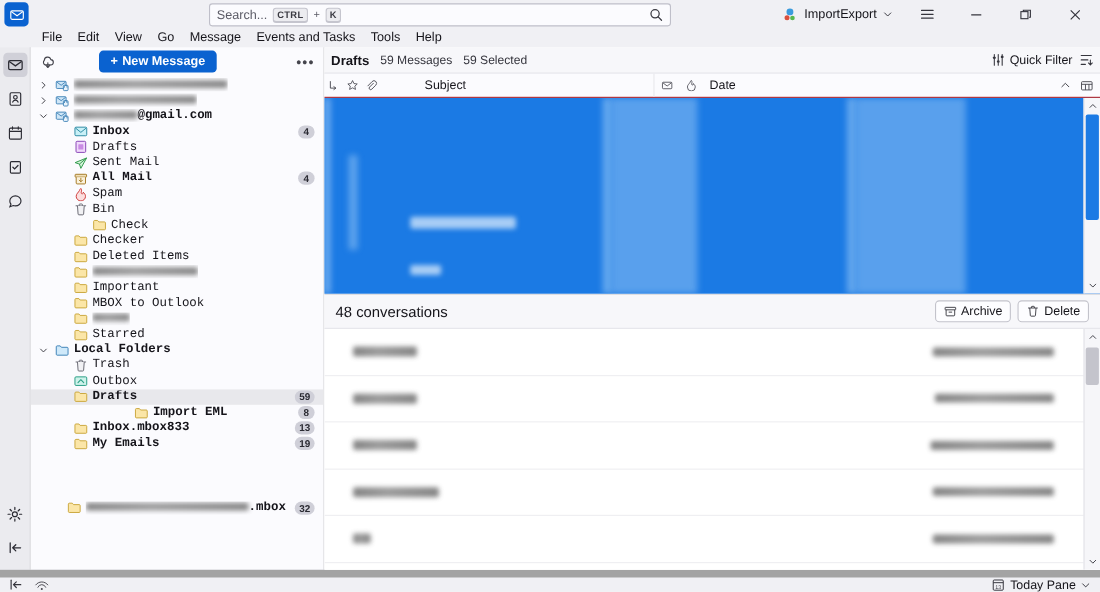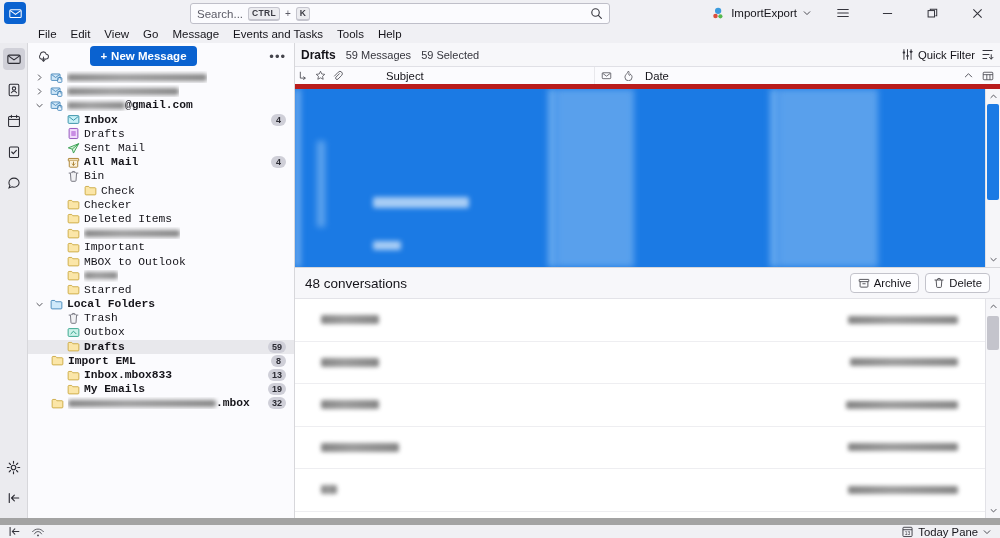--- a/index.html
+++ b/index.html
@@ -110,21 +110,21 @@
   .msg-header {
     height: 24px; flex: 0 0 24px; background: #f7f7fa; border-bottom: 1px solid #e0e0e6;
     display: flex; align-items: center; padding: 0 6px; gap: 10px;
   }
   .mh-title { font-size: 12px; font-weight: bold; }
   .mh-sub { font-size: 11px; color: #35353d; }
   .mh-right { margin-left: auto; display: flex; align-items: center; gap: 6px; }
   .qf { display: flex; align-items: center; gap: 4px; font-size: 11.3px; }
 
   .colhdr {
-    height: 22px; flex: 0 0 22px; background: #fbfbfe; border-bottom: 5px solid #b91c1c;
+    height: 22px; flex: 0 0 22px; background: #fbfbfe; border-bottom: 1px solid #b91c1c;
     display: flex; align-items: center; font-size: 11.3px; color: #15141a;
   }
   .ch { display: flex; align-items: center; height: 100%; padding: 0 6px; border-right: 1px solid #e8e8ec; }
   .ch.icononly { width: 17px; justify-content: center; padding: 0; border-right: none; }
 
   .threadpane { flex: 0 0 178px; position: relative; background: #1b7ae4; overflow: hidden; }
   .tp-inner { position: absolute; inset: 0; }
   .tp-band { position: absolute; background: #3d93ee; filter: blur(3px); }
   .tp-text { position: absolute; background: #a8cdf5; filter: blur(2.5px); border-radius: 2px; }
 
@@ -396,20 +396,29 @@
                 <path d="M8 7.4v4M6.2 9.6L8 11.4l1.8-1.8" fill="none" stroke="#a67c29" stroke-width="1.1" stroke-linecap="round"></path>
               </svg>
             </span>
             <span class="rlabel bold">All Mail</span>
             <span class="badge">4</span>
           </div>
           <div class="row" style="padding-left: 23px;">
             <span class="twisty"></span>
             <span class="ricon">
               <svg width="13" height="13" viewBox="0 0 16 16">
+                <path d="M8 1.6c1.6 2.2.4 3.4.4 4.8 0 1 .8 1.6 1.6 1.2.9-.5.6-1.8.6-1.8 1.8 1.5 2.6 3 2.6 4.6a5.2 5.2 0 01-10.4 0c0-2.9 2.6-4.3 3.6-6.4.5-1 .6-1.7 1.6-2.4z" fill="#fbdede" stroke="#cf3b3b" stroke-width="1.1" stroke-linejoin="round"></path>
+              </svg>
+            </span>
+            <span class="rlabel">Spam</span>
+          </div>
+          <div class="row" style="padding-left: 23px;">
+            <span class="twisty"></span>
+            <span class="ricon">
+              <svg width="13" height="13" viewBox="0 0 16 16">
                 <path d="M2.6 3.8h10.8" stroke="#6a6a74" stroke-width="1.1" stroke-linecap="round"></path>
                 <path d="M4.2 3.8l.7 9.2c0 .5.4.9.9.9h4.4c.5 0 .9-.4.9-.9l.7-9.2" fill="#f1f1f4" stroke="#6a6a74" stroke-width="1.1"></path>
                 <path d="M6.2 3.8V2.4c0-.3.3-.6.6-.6h2.4c.3 0 .6.3.6.6v1.4" fill="none" stroke="#6a6a74" stroke-width="1.1"></path>
               </svg>
             </span>
             <span class="rlabel">Bin</span>
           </div>
           <div class="row" style="padding-left: 23px; margin-left: 17px;">
             <span class="twisty"></span>
             <span class="ricon">
@@ -519,21 +528,21 @@
           <div class="row selected" style="padding-left: 23px;">
             <span class="twisty"></span>
             <span class="ricon">
               <svg width="13" height="13" viewBox="0 0 16 16">
                 <path d="M1.4 4c0-.6.5-1 1-1h3.4l1.4 1.6h6.4c.6 0 1 .5 1 1v6.8c0 .6-.4 1-1 1H2.4c-.5 0-1-.4-1-1z" fill="#fbe6a8" stroke="#c9a438" stroke-width="1.05"></path>
               </svg>
             </span>
             <span class="rlabel bold">Drafts</span>
             <span class="badge">59</span>
           </div>
-          <div class="row" style="padding-left: 7px;">
+          <div class="row" style="padding-left: 40px; margin-left: 38px;">
             <span class="twisty"></span>
             <span class="ricon">
               <svg width="13" height="13" viewBox="0 0 16 16">
                 <path d="M1.4 4c0-.6.5-1 1-1h3.4l1.4 1.6h6.4c.6 0 1 .5 1 1v6.8c0 .6-.4 1-1 1H2.4c-.5 0-1-.4-1-1z" fill="#fbe6a8" stroke="#c9a438" stroke-width="1.05"></path>
               </svg>
             </span>
             <span class="rlabel bold">Import EML</span>
             <span class="badge">8</span>
           </div>
           <div class="row" style="padding-left: 23px;">
@@ -549,21 +558,21 @@
           <div class="row" style="padding-left: 23px;">
             <span class="twisty"></span>
             <span class="ricon">
               <svg width="13" height="13" viewBox="0 0 16 16">
                 <path d="M1.4 4c0-.6.5-1 1-1h3.4l1.4 1.6h6.4c.6 0 1 .5 1 1v6.8c0 .6-.4 1-1 1H2.4c-.5 0-1-.4-1-1z" fill="#fbe6a8" stroke="#c9a438" stroke-width="1.05"></path>
               </svg>
             </span>
             <span class="rlabel bold">My Emails</span>
             <span class="badge">19</span>
           </div>
-          <div class="row" style="padding-left: 7px;">
+          <div class="row" style="padding-left: 17px; margin-top: 44px;">
             <span class="twisty"></span>
             <span class="ricon">
               <svg width="13" height="13" viewBox="0 0 16 16">
                 <path d="M1.4 4c0-.6.5-1 1-1h3.4l1.4 1.6h6.4c.6 0 1 .5 1 1v6.8c0 .6-.4 1-1 1H2.4c-.5 0-1-.4-1-1z" fill="#fbe6a8" stroke="#c9a438" stroke-width="1.05"></path>
               </svg>
             </span>
             <span class="rlabel bold"><span class="blur blur-dark" style="width:148px"></span>.mbox</span>
             <span class="badge">32</span>
           </div>
         </div>

